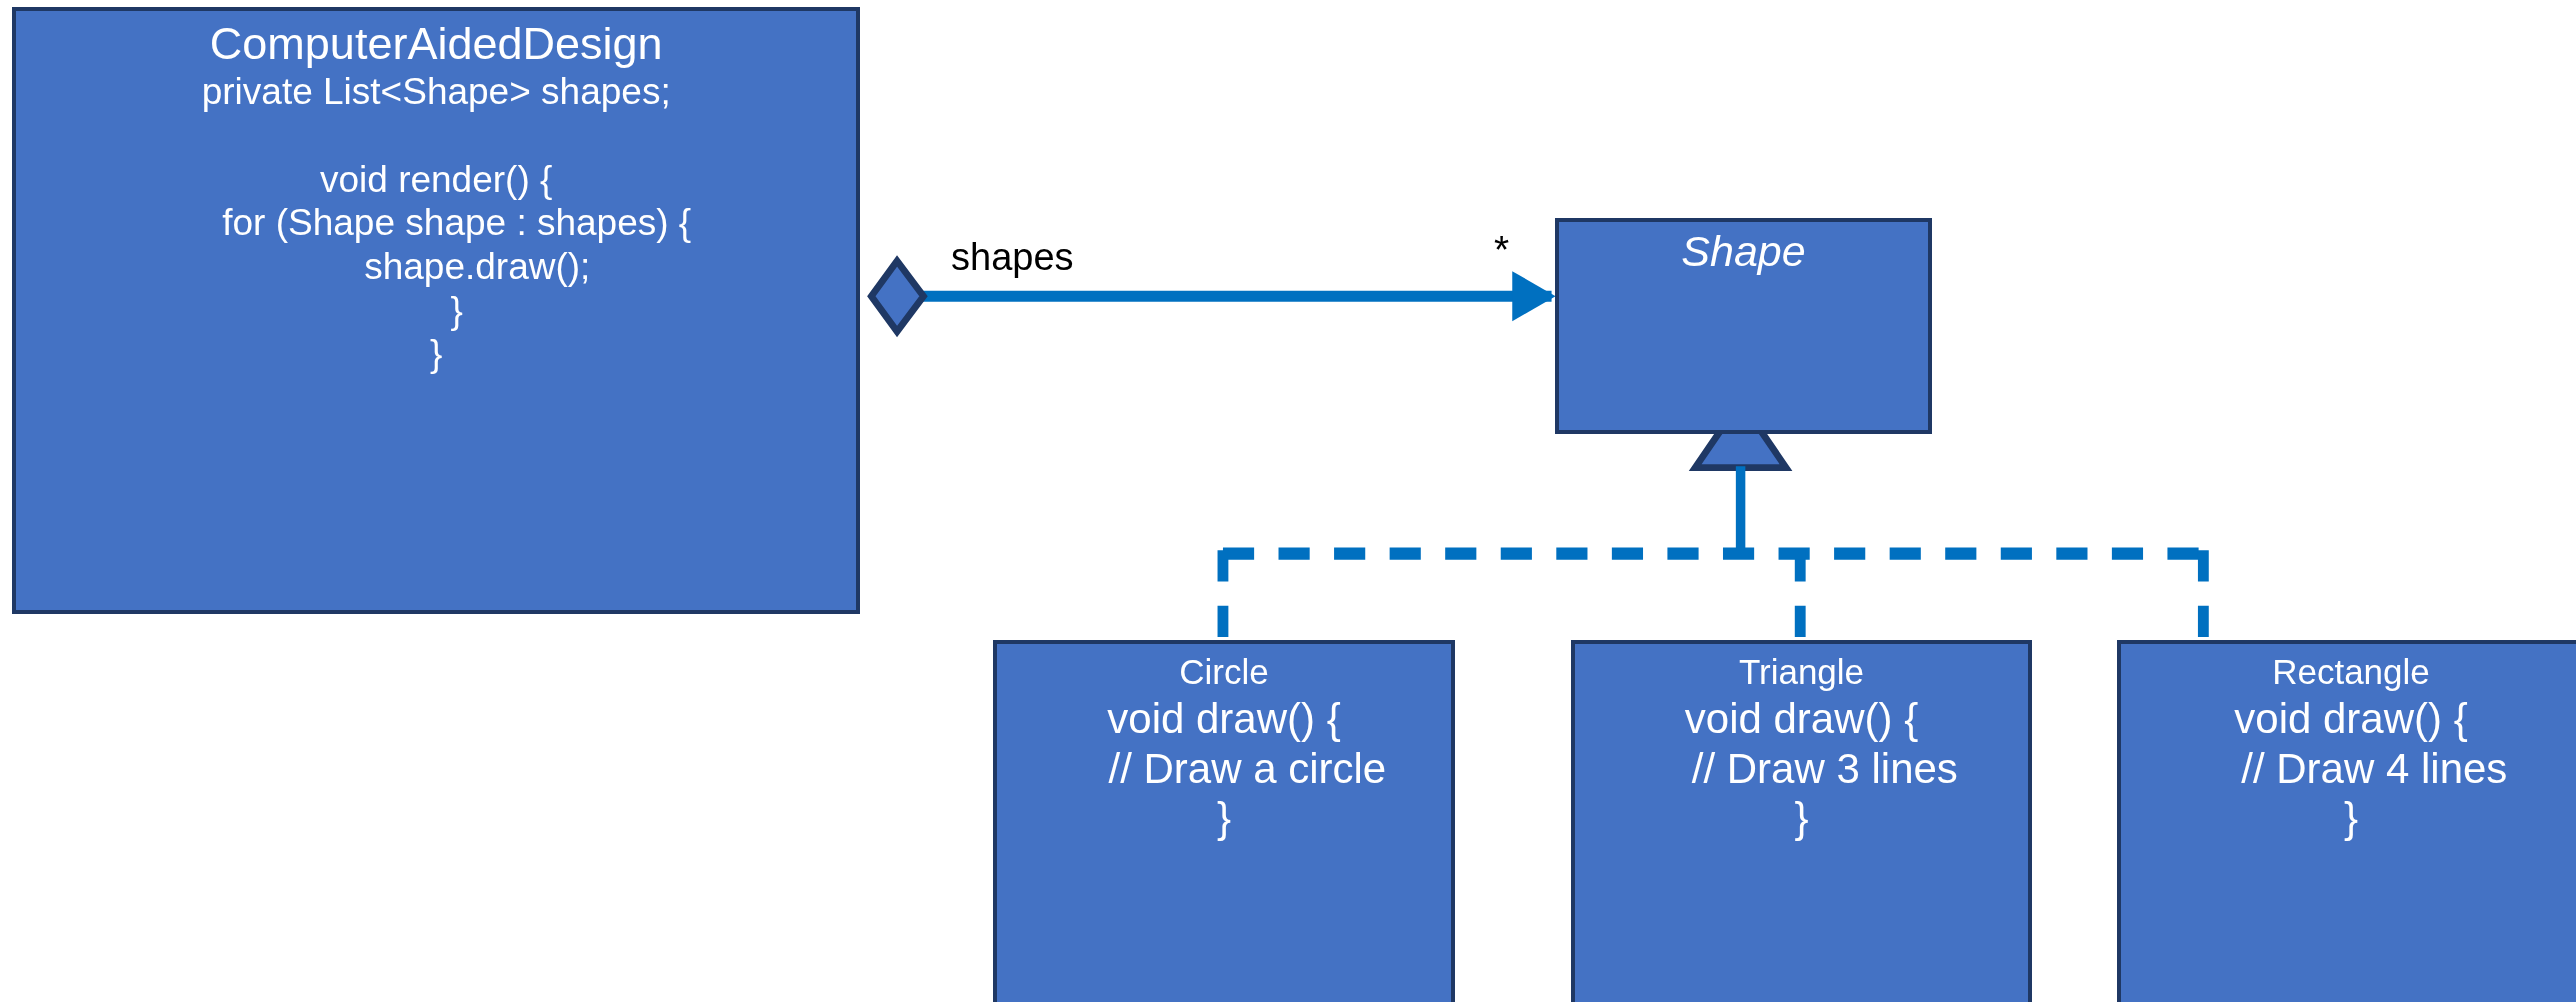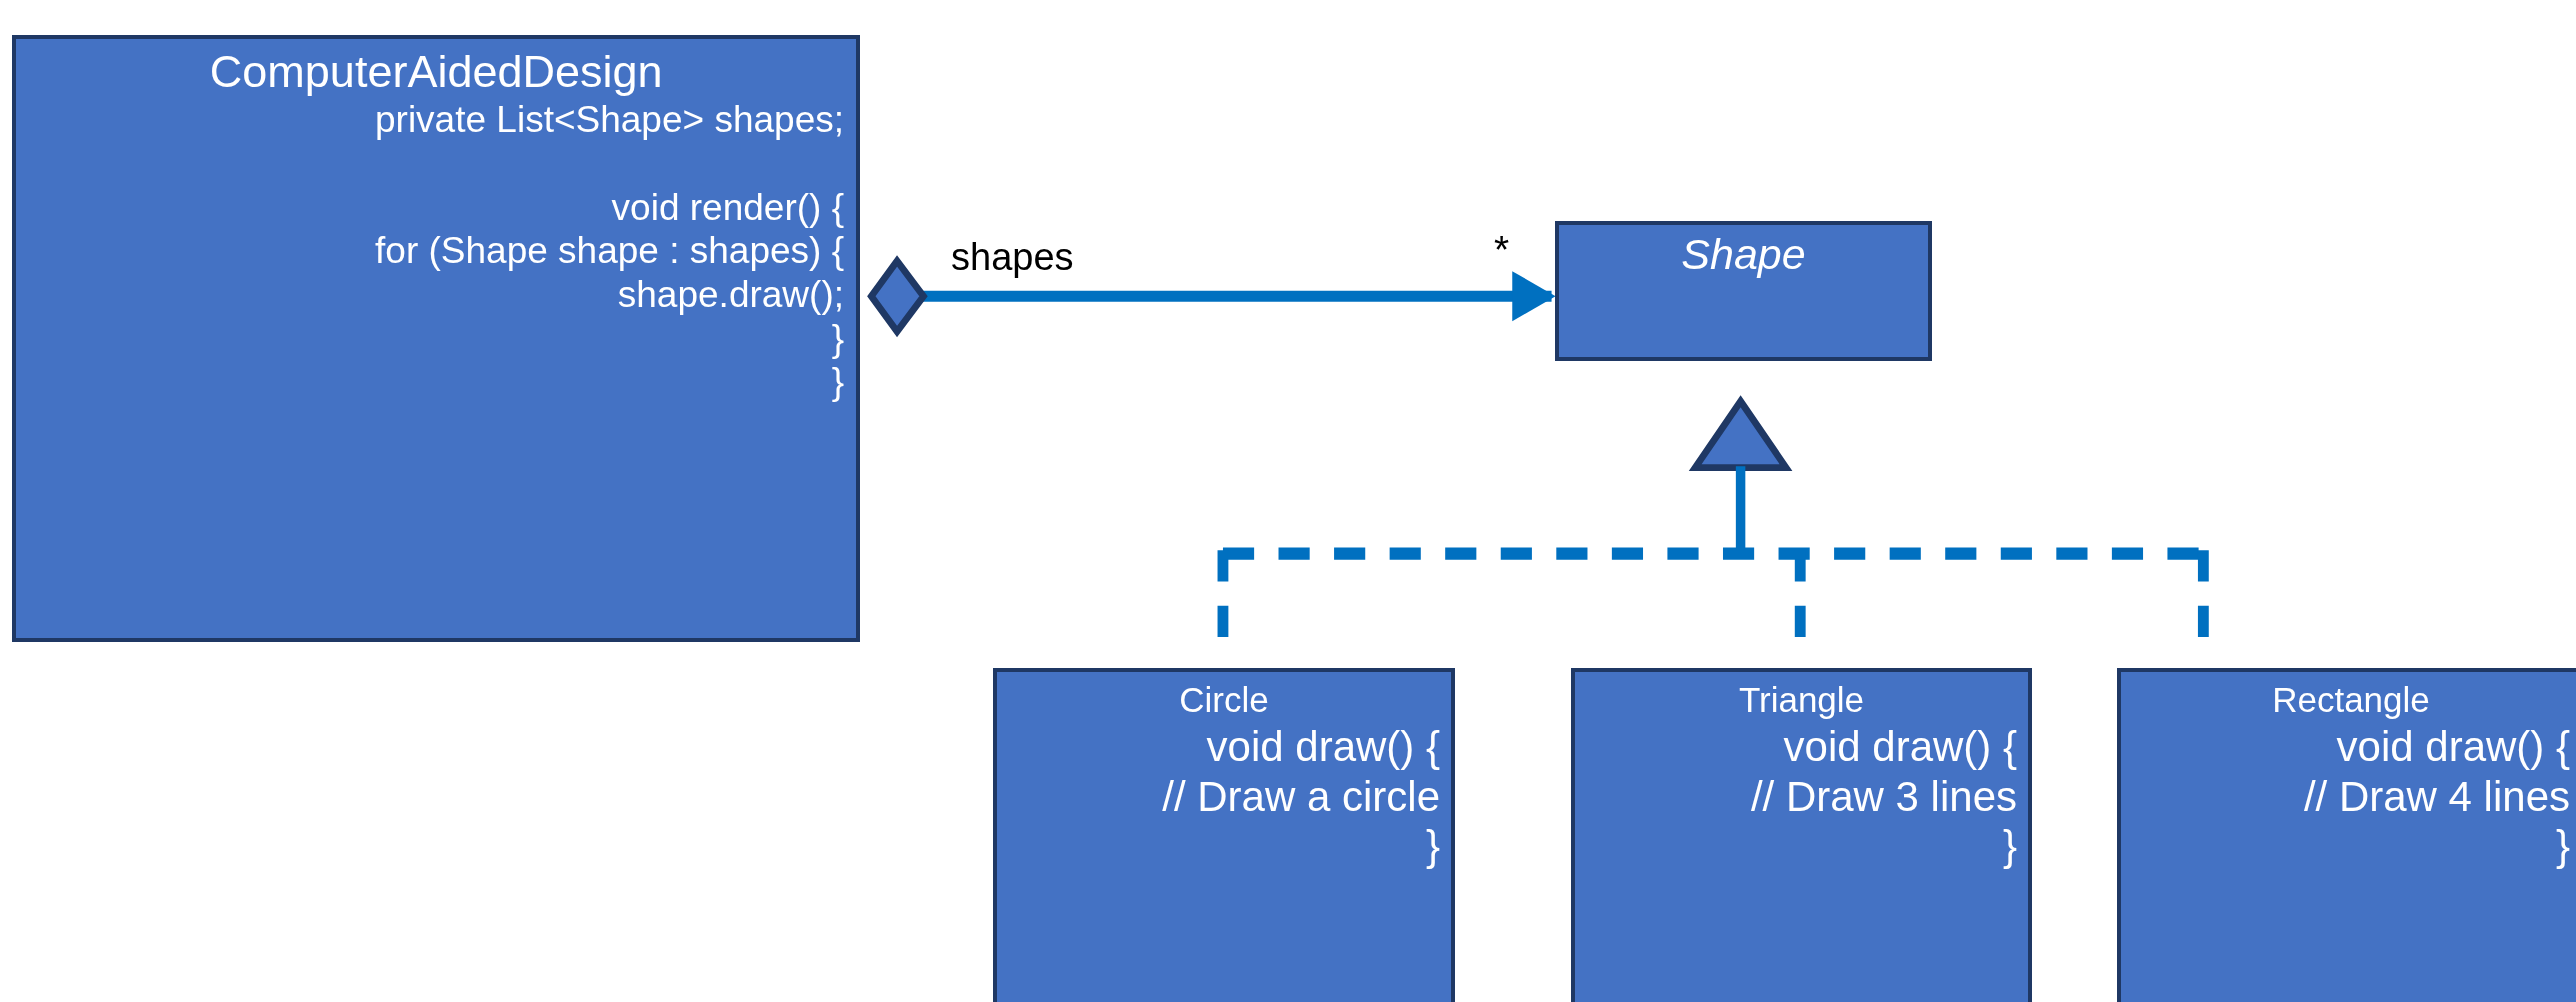--- a/index.html
+++ b/index.html
@@ -18,52 +18,51 @@
   }
 
   
   .uml-box {
     position: absolute;
     box-sizing: border-box;
     background: #4472C4;
     border: 4.1px solid #1F3864;
     color: #FFFFFF;
     overflow: hidden;
-    margin-top: 28px;
   }
   .box-title {
     display: block;
     text-align: center;
     white-space: nowrap;
     line-height: 1.05;
   }
   .box-body {
     display: block;
-    text-align: right;
+    text-align: center;
     white-space: pre;
     line-height: 1.18;
   }
 
   
   #box-cad {
     left: 12.2px;
     top: 6.8px;
     width: 848px;
     height: 607px;
     padding: 9.5px 12.2px 0 12.2px;
   }
   #box-cad .box-title { font-size: 45px; padding-bottom: 2.7px; }
   #box-cad .box-body  { font-size: 37px; }
 
   
   #box-shape {
     left: 1555px;
-    top: 193px;
+    top: 218px;
     width: 377px;
-    height: 140px;
+    height: 216px;
     padding: 6.8px 9.5px 0 9.5px;
   }
   #box-shape .box-title { font-size: 43px; font-style: italic; }
   #box-shape .box-body  { font-size: 35px; font-style: italic; padding-top: 9.5px; }
 
   
   .box-sub { height: 379px; padding: 9.5px 11px 0 11px; }
   .box-sub .box-title { font-size: 35px; }
   .box-sub .box-body  { font-size: 42px; padding-top: 4.1px; }
 

